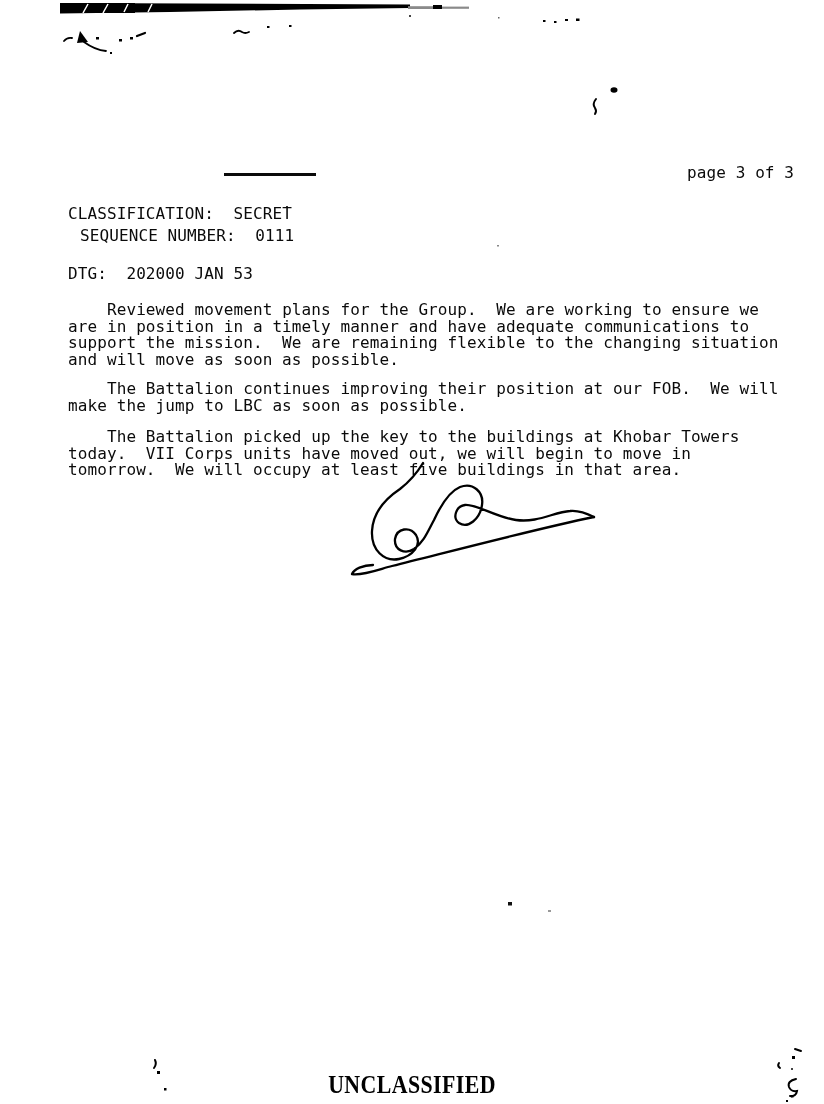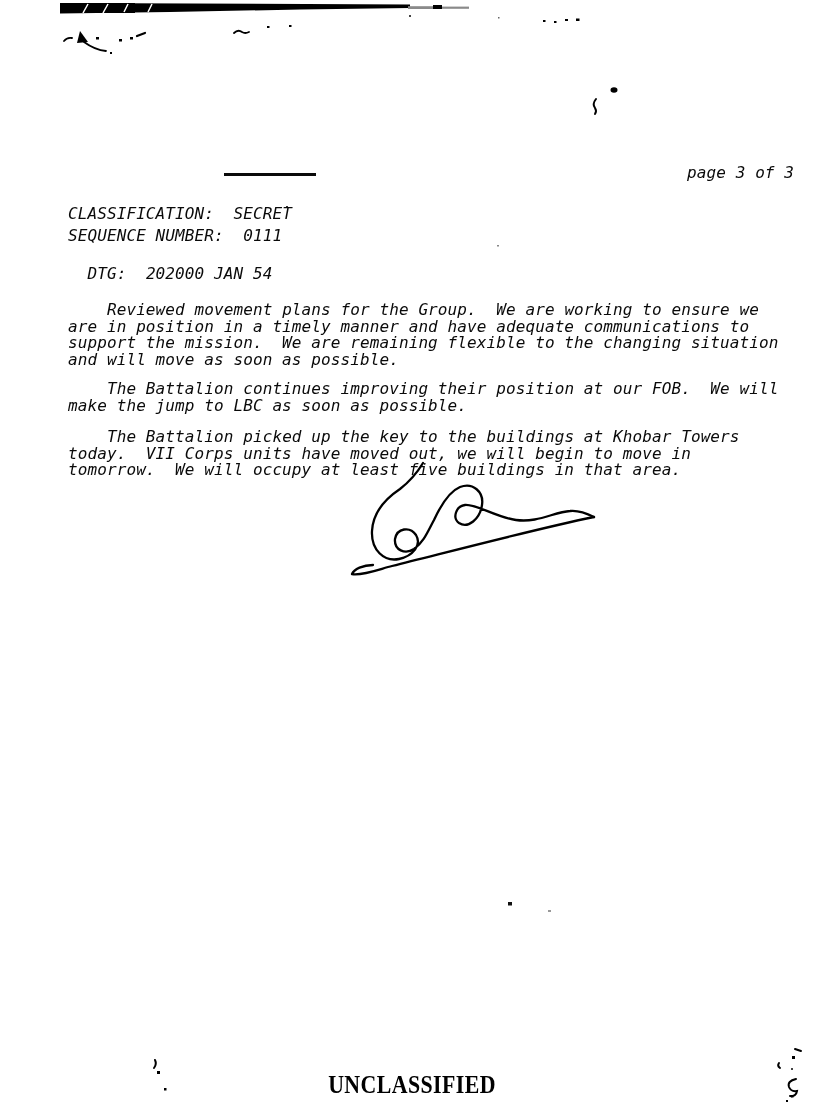--- a/index.html
+++ b/index.html
@@ -11,24 +11,23 @@
     font-family:"DejaVu Sans Mono","Liberation Mono",monospace;
     color:#0a0a0a;
   }
   .mono{
     position:absolute;
     font-size:16px;
     line-height:16.5px;
     letter-spacing:0.1px;
     white-space:pre;
     color:#0a0a0a;
-    font-style:italic;
   }
   .para{white-space:pre-wrap;width:760px;}
-  .hdr{line-height:20px;text-align:center;}
+  .hdr{line-height:20px;}
   .heading-underline{
     border-bottom:2px dashed #0a0a0a;
     padding-bottom:1px;
     display:inline-block;
   }
   .strike-line{
     position:absolute;
     left:224px;top:173px;
     width:92px;height:3px;
     background:#0a0a0a;
@@ -112,28 +111,28 @@
       <path d="M779,1063 q-2,3 1,5" stroke="#000" stroke-width="2" fill="none" stroke-linecap="round"></path>
       <rect x="791" y="1068" width="2" height="2" fill="#444"></rect>
       <path d="M796,1079 q-9,2 -7,8 q2,5 8,4 q-1,6 -7,5" stroke="#000" stroke-width="2" fill="none" stroke-linecap="round"></path>
       <rect x="791" y="1095" width="2.5" height="2.5" fill="#000"></rect>
       <rect x="786" y="1100" width="2" height="2" fill="#000"></rect>
     </g>
   </svg>
 
   <div class="mono hdr" style="left:68px;top:164px;">
     <div><span>CLASSIFICATION:</span><span>  </span><span>SECRET</span></div>
-    <div><span>DTG:</span><span>  </span><span>202000 JAN 54</span></div>
+    <div><span>DTG:</span><span>  </span><span>202000 JAN 53</span></div>
   </div>
 
   <div class="strike-line"></div>
 
   <div class="mono" style="left:687px;top:165px;">page 3 of 3</div>
 
-  <div class="mono" style="left:68px;top:228px;text-align:center;"><span>SEQUENCE NUMBER:</span><span>  </span><span>0111</span></div>
+  <div class="mono" style="left:80px;top:228px;text-align:center;"><span>SEQUENCE NUMBER:</span><span>  </span><span>0111</span></div>
 
 
   <div class="mono para" style="left:68px;top:302px;">    Reviewed movement plans for the Group.  We are working to ensure we
 are in position in a timely manner and have adequate communications to
 support the mission.  We are remaining flexible to the changing situation
 and will move as soon as possible.</div>
   <div class="mono para" style="left:68px;top:381px;">    The Battalion continues improving their position at our FOB.  We will
 make the jump to LBC as soon as possible.</div>
   <div class="mono para" style="left:68px;top:429px;">    The Battalion picked up the key to the buildings at Khobar Towers
 today.  VII Corps units have moved out, we will begin to move in

